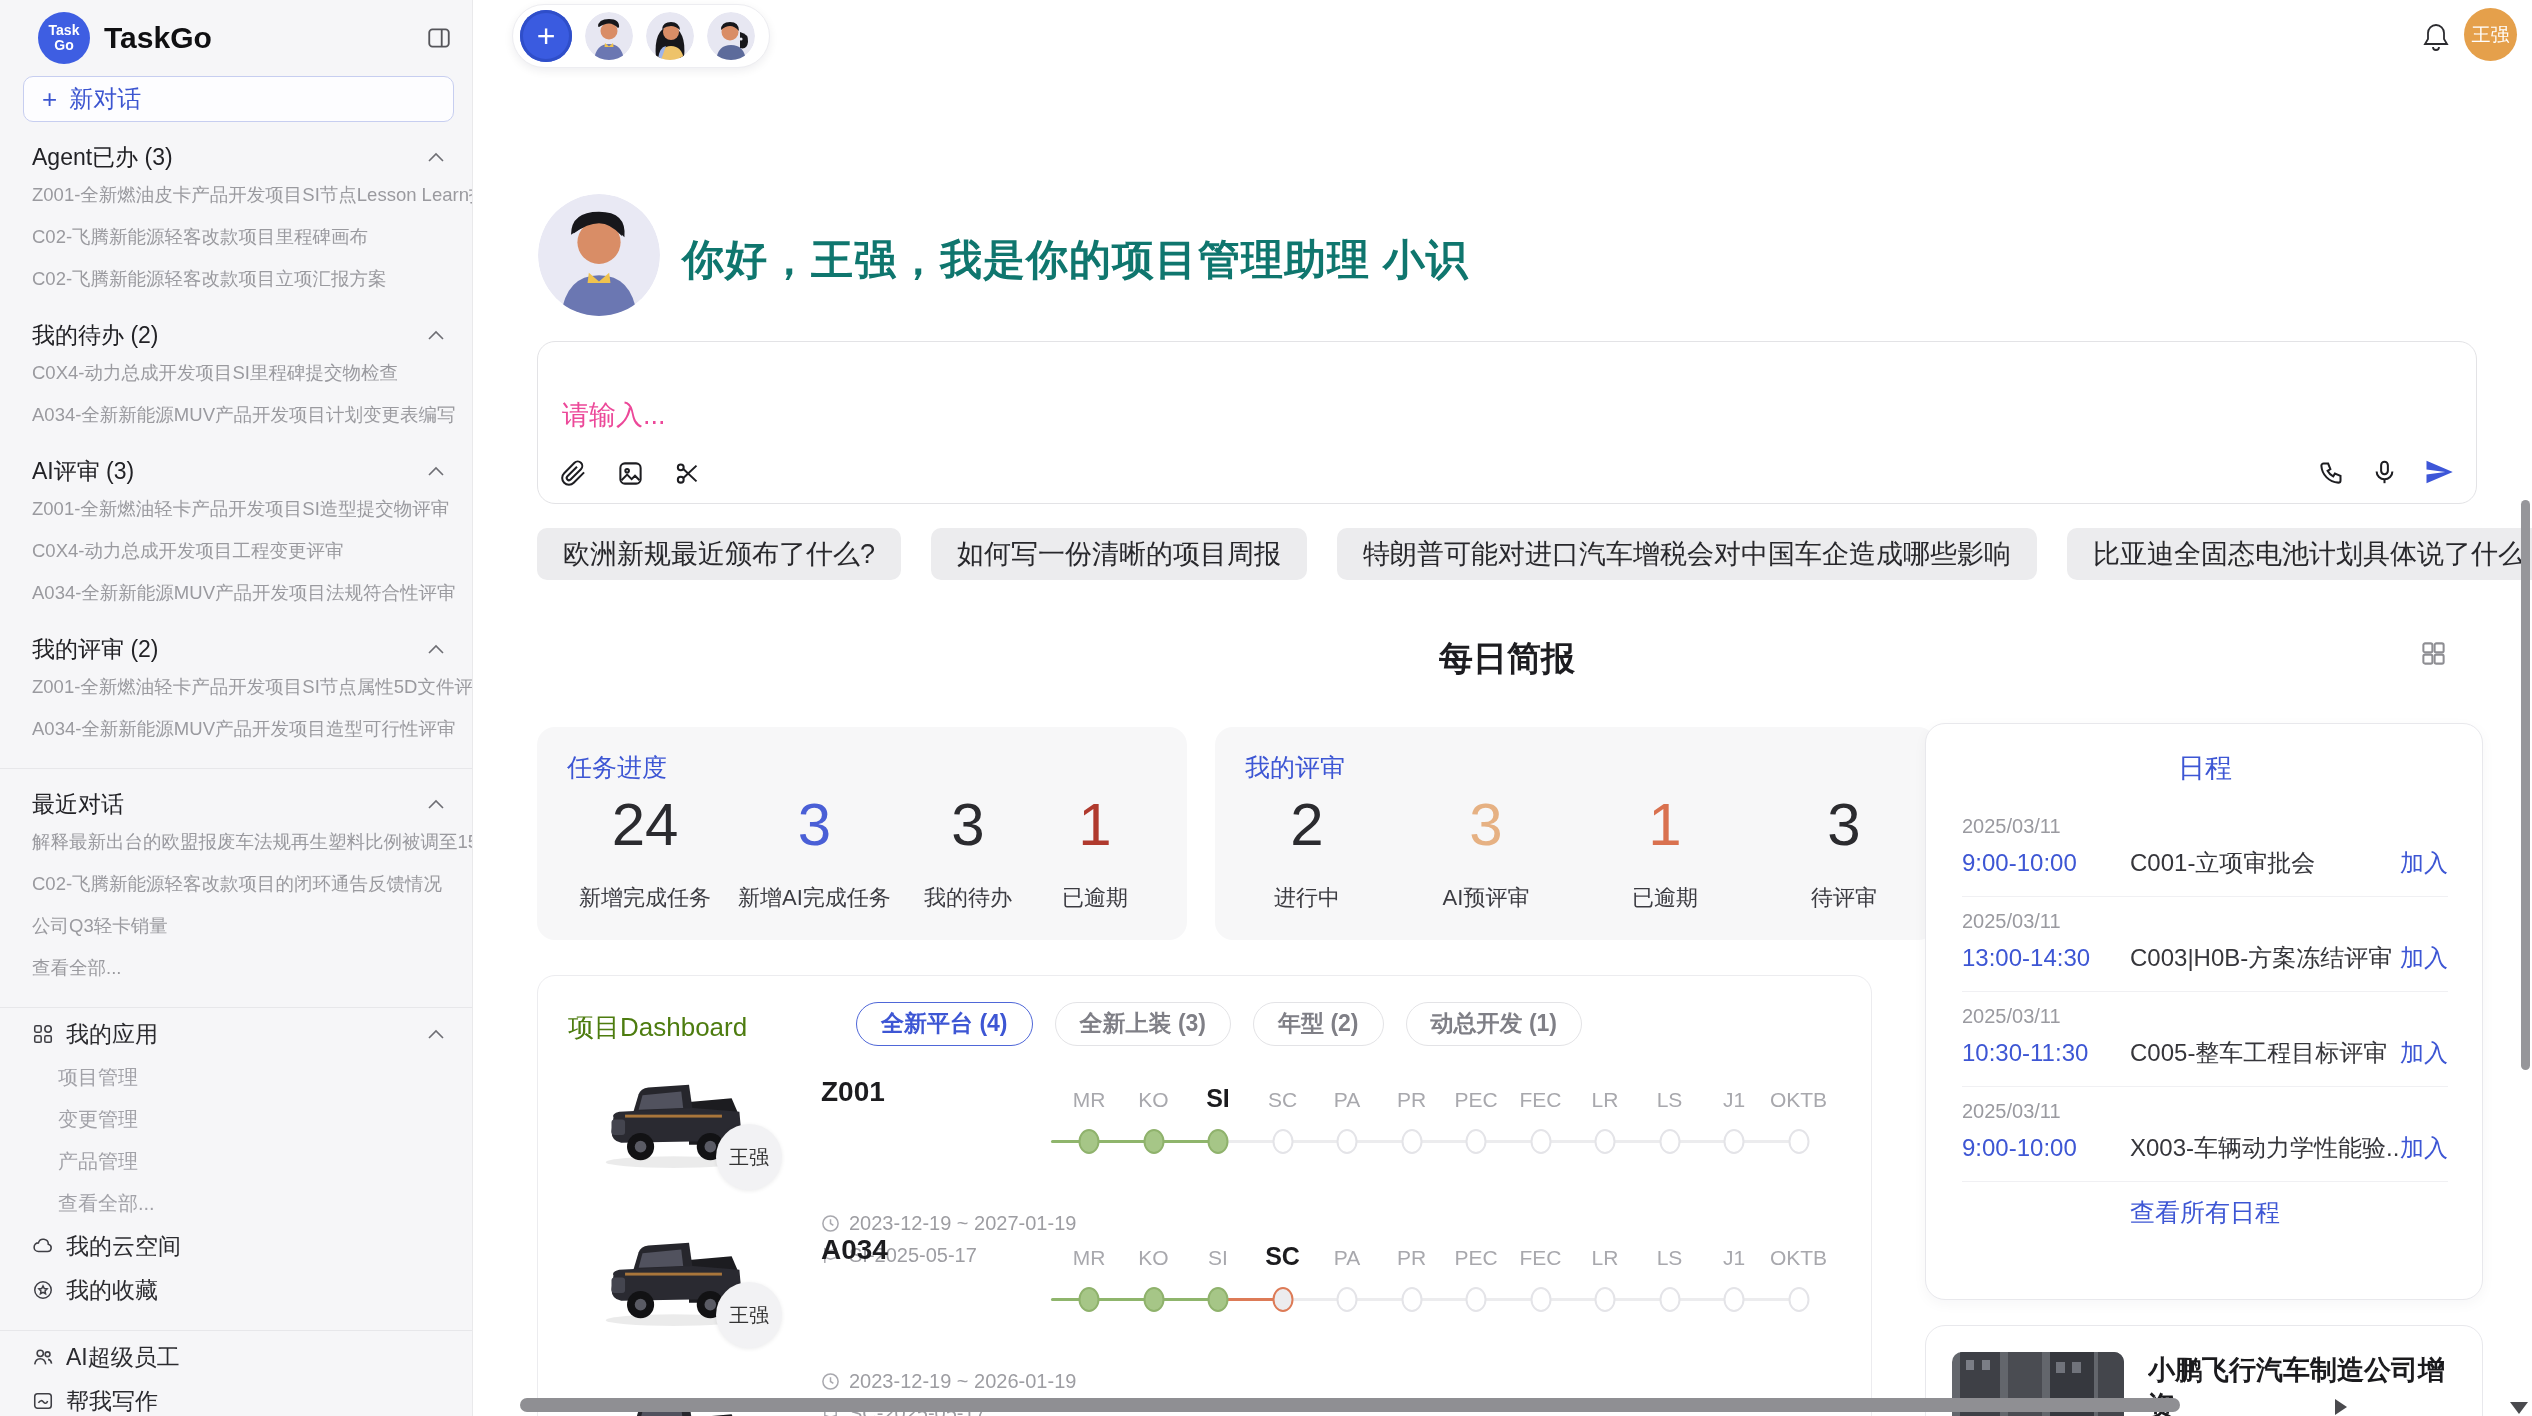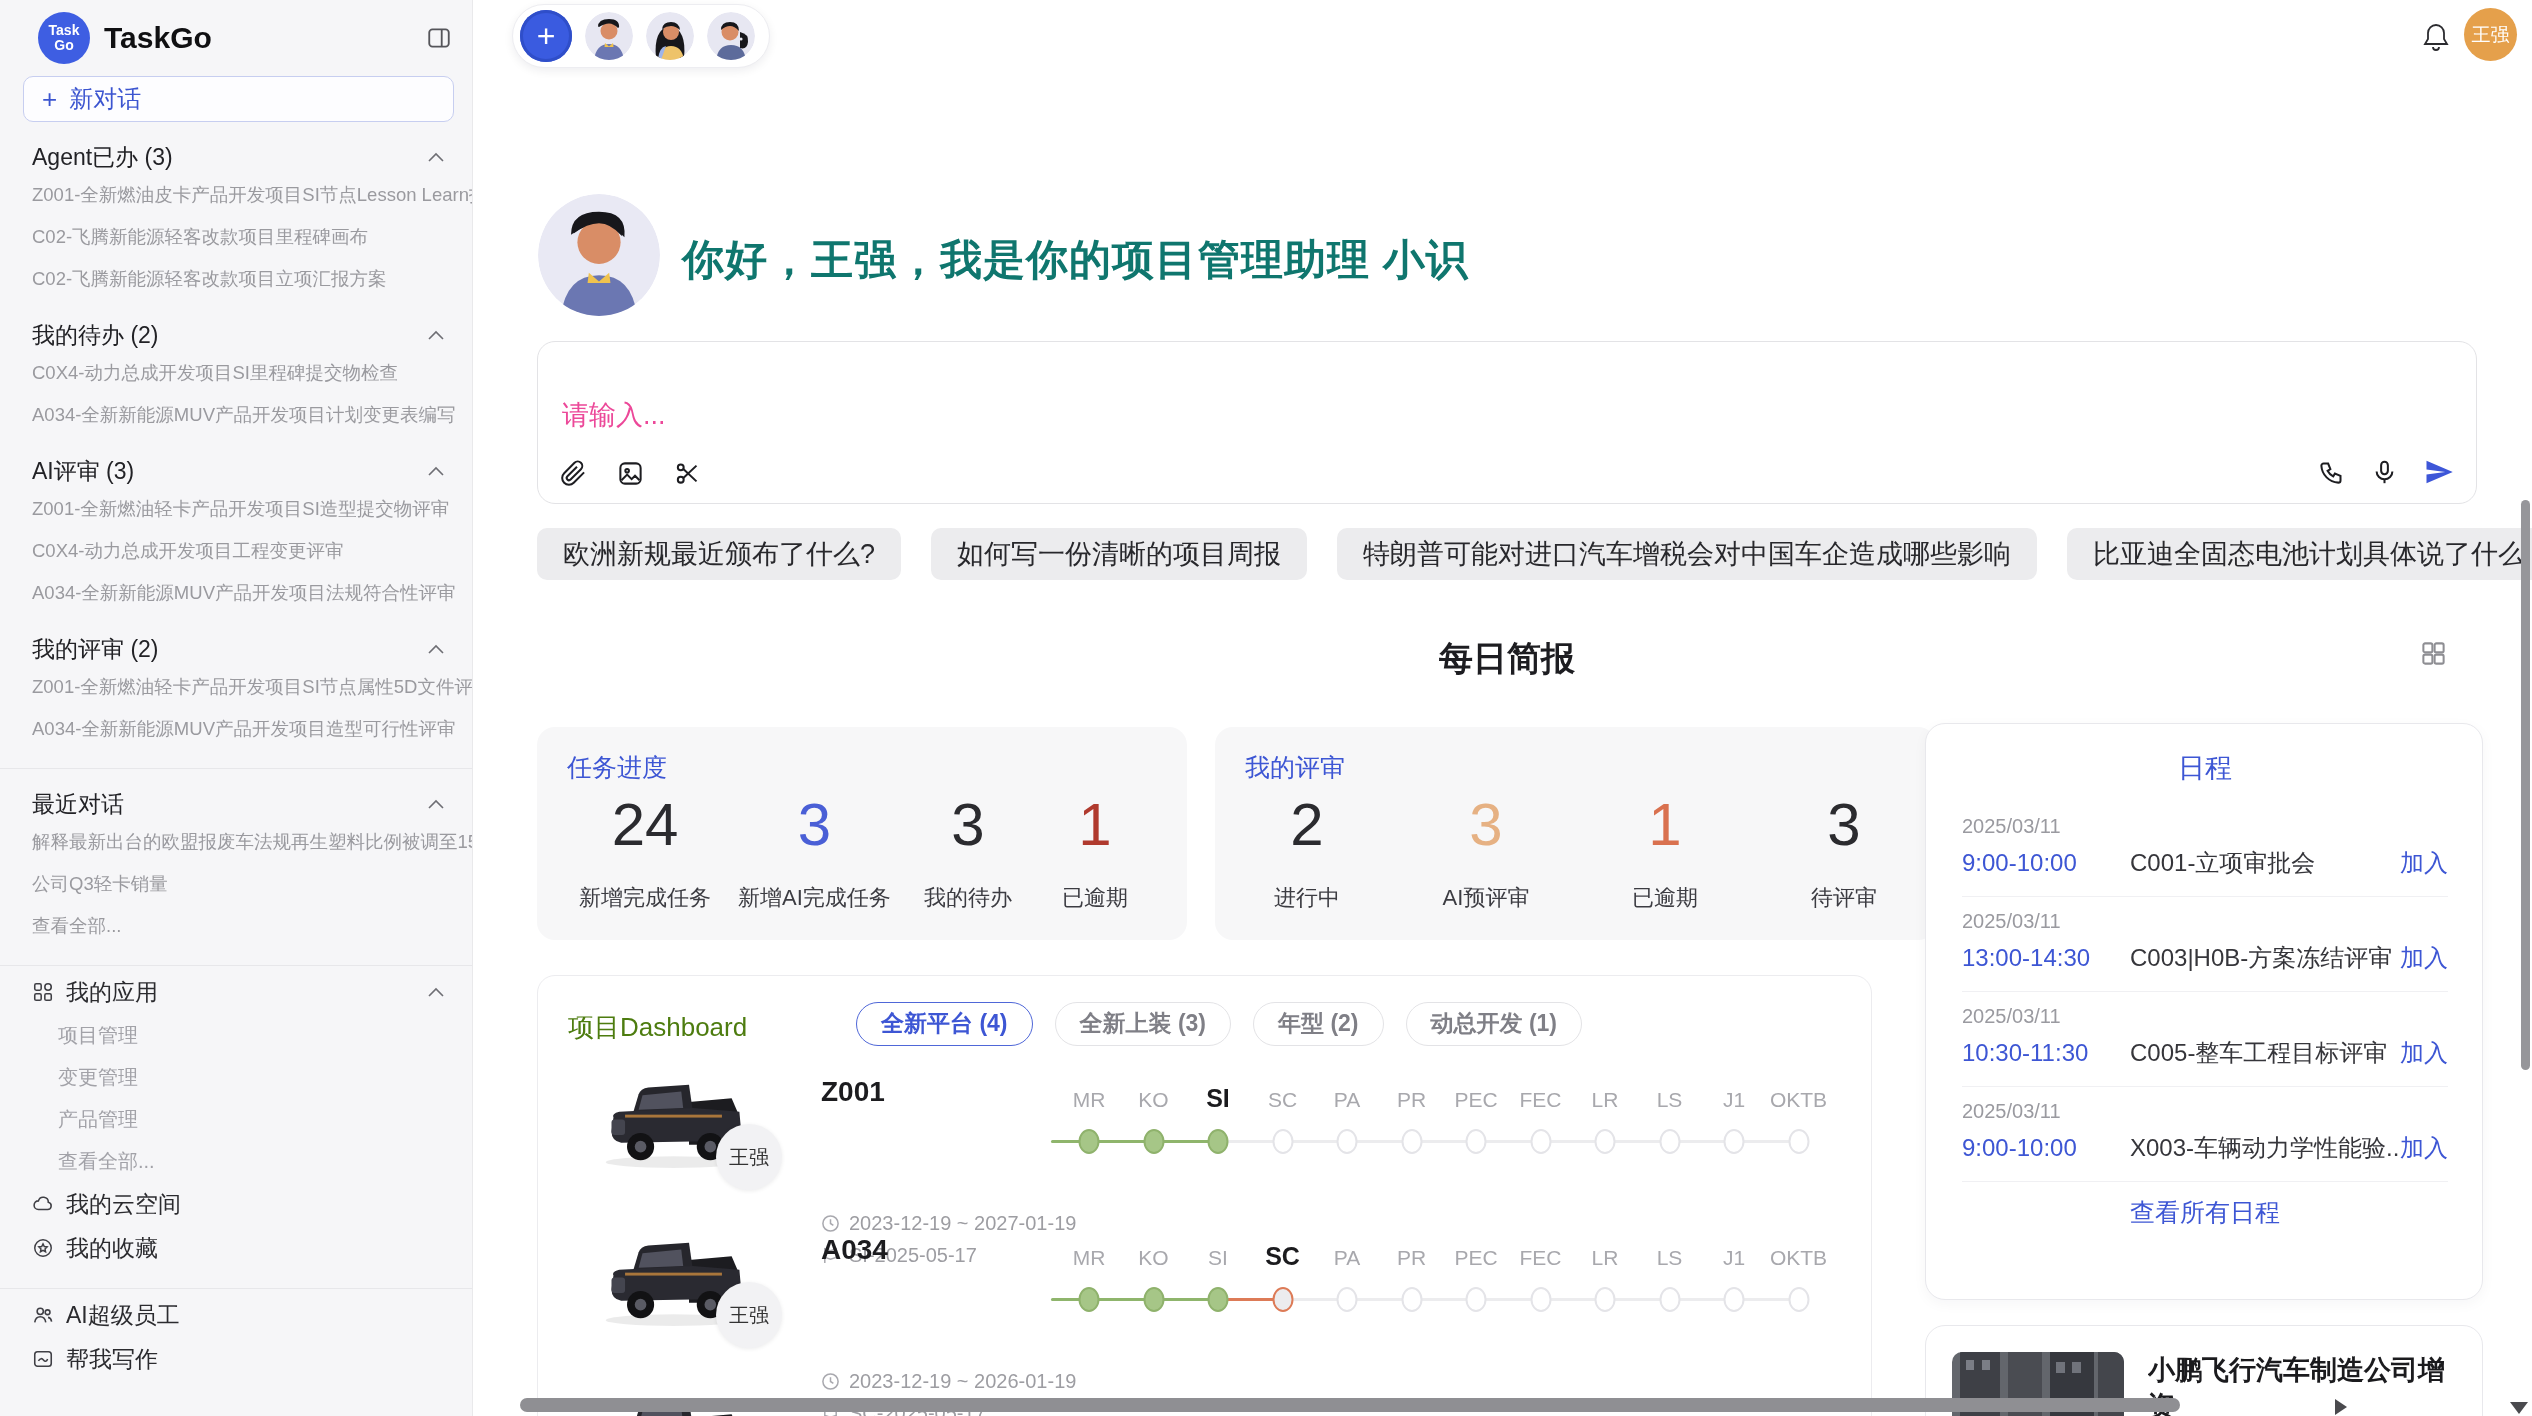--- a/index.html
+++ b/index.html
@@ -190,20 +190,21 @@
     <div class="sb-sec-head">
       <span>最近对话</span>
         <span class="spacer"></span>
       <span class="chev">
           <svg viewBox="0 0 16 10" fill="none" stroke="currentColor" stroke-width="1.6">
             <polyline points="1,9 8,2 15,9"></polyline>
           </svg>
         </span>
     </div>
     <div class="sb-item">解释最新出台的欧盟报废车法规再生塑料比例被调至15%...</div>
+    <div class="sb-item">C02-飞腾新能源轻客改款项目的闭环通告反馈情况</div>
     <div class="sb-item">公司Q3轻卡销量</div>
     <div class="sb-item">查看全部...</div>
 
     <div class="sb-div"></div>
 
     <div class="sb-nav">
       <span class="ic">
           <svg viewBox="0 0 24 24" fill="none" stroke="currentColor" stroke-width="1.7">
             <rect x="3" y="3" width="7" height="7" rx="1.5"></rect>
             <rect x="14" y="3" width="7" height="7" rx="3.5"></rect>

